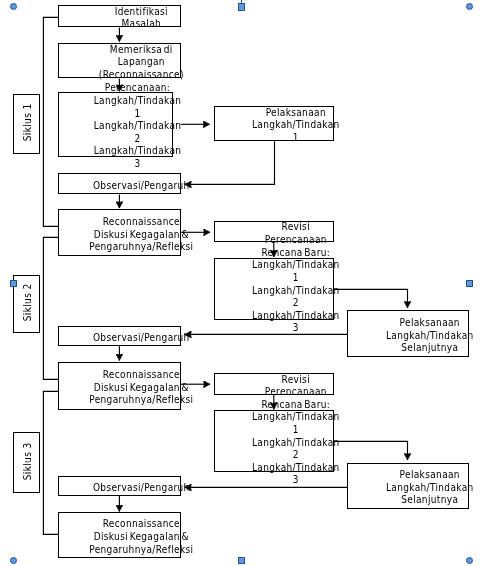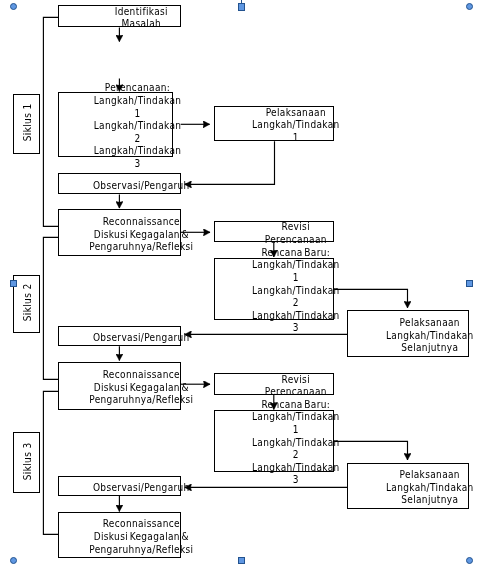--- a/index.html
+++ b/index.html
@@ -60,20 +60,23 @@
       <path d="M58.5,17.4 L43.4,17.4 L43.4,226.3 L58.5,226.3"></path>
       <path d="M58.5,237.3 L43.4,237.3 L43.4,379.3 L58.5,379.3"></path>
       <path d="M58.5,391.3 L43.4,391.3 L43.4,534.3 L58.5,534.3"></path>
     </g>
   </svg>
 
   <div class="box" style="left:58px;top:5.3px;width:122.6px;height:22.1px;">
       <div><span>Identifikasi Masalah</span></div>
     </div>
 
+  <div class="box" style="left:58px;top:42.6px;width:122.6px;height:35.6px;">
+      <div><span>Memeriksa di Lapangan</span><br><span>(Reconnaissance)</span></div>
+    </div>
 
   <div class="box" style="left:58px;top:92.2px;width:115px;height:64.4px;">
       <div><span>Perencanaan:</span><br><span>Langkah/Tindakan 1</span><br><span>Langkah/Tindakan 2</span><br><span>Langkah/Tindakan 3</span></div>
     </div>
 
   <div class="box" style="left:213.5px;top:106px;width:120.6px;height:35.3px;">
       <div><span>Pelaksanaan</span><br><span>Langkah/Tindakan 1</span></div>
     </div>
 
   <div class="box" style="left:58px;top:173.4px;width:122.6px;height:21.1px;">

